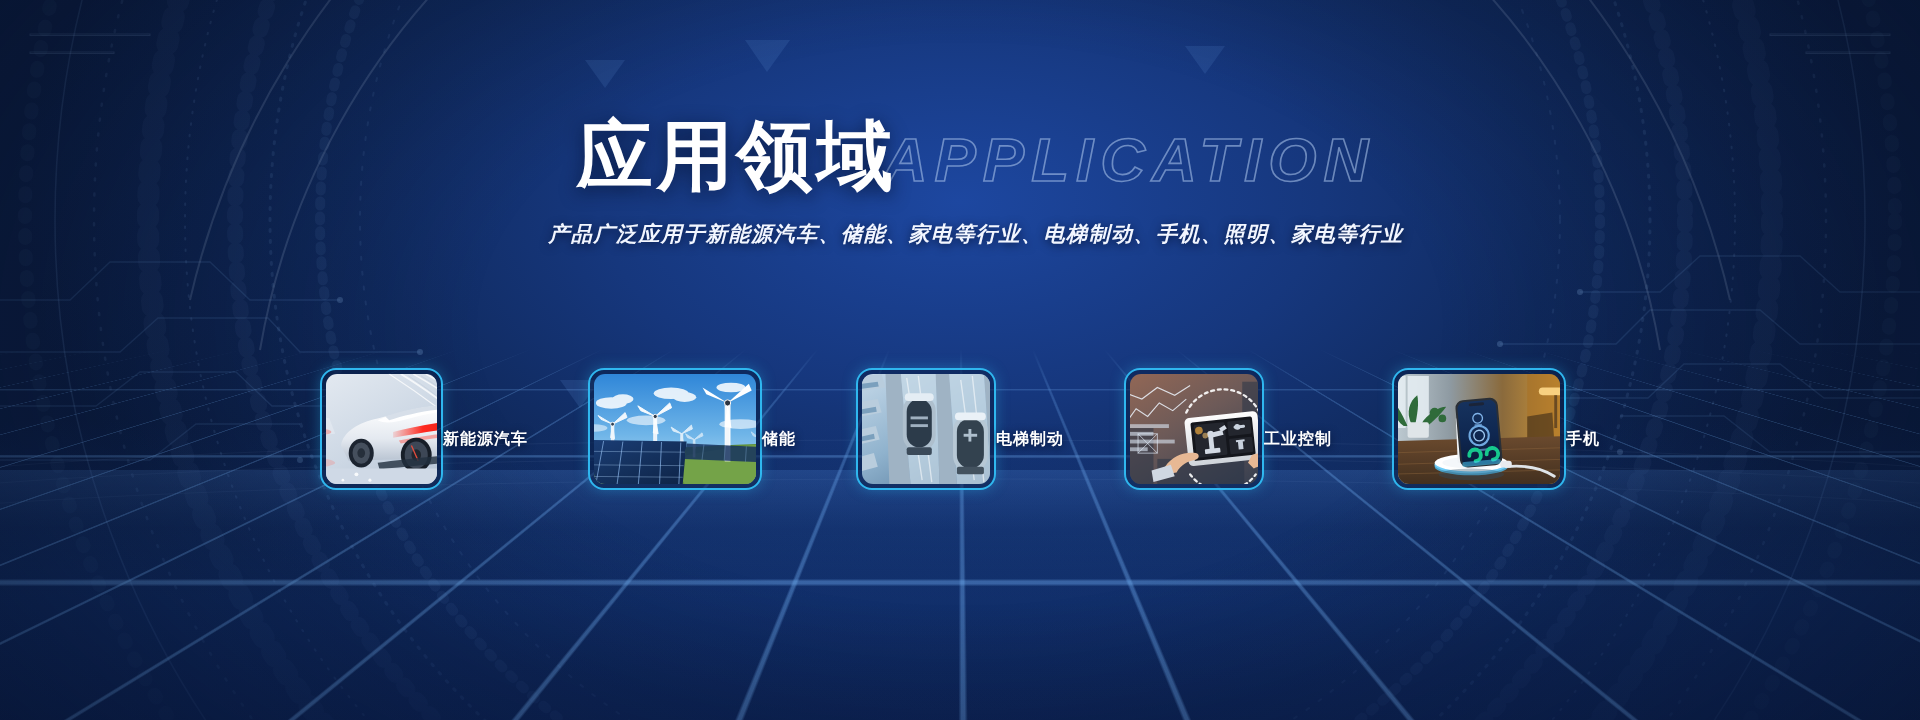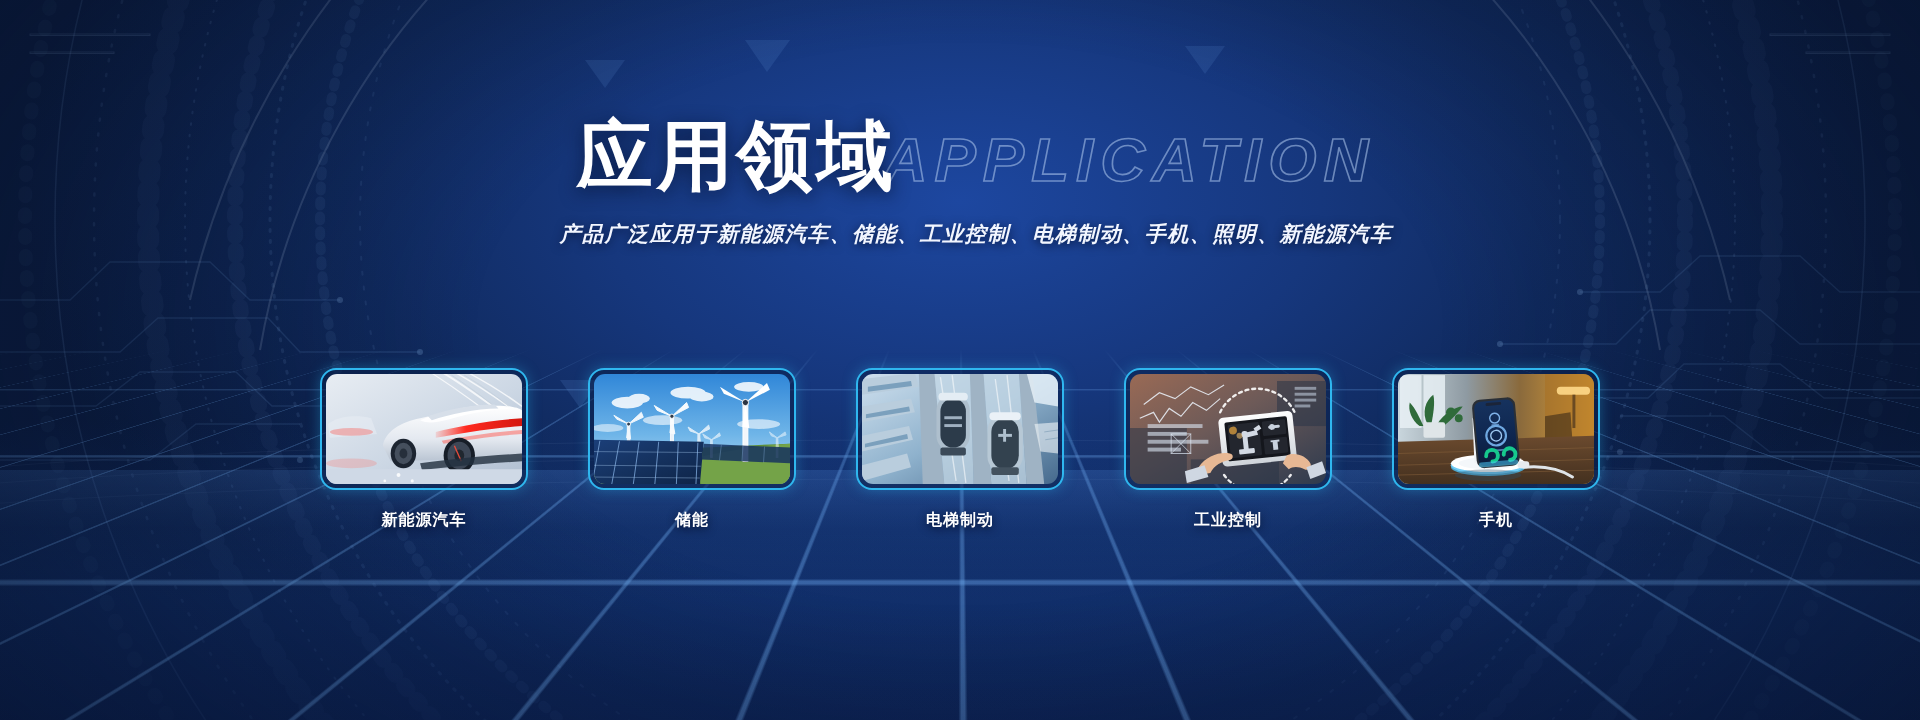--- a/index.html
+++ b/index.html
@@ -78,21 +78,21 @@
     font-size:21px;font-weight:700;font-style:italic;color:#f2f6ff;
     letter-spacing:1.5px;
     text-shadow:0 2px 10px rgba(5,18,48,.8);
   }
 
   
   .cards{
     position:absolute;left:0;right:0;top:368px;z-index:6;
     display:flex;justify-content:center;align-items:flex-start;gap:60px;
   }
-  .card{width:208px;display:flex;flex-direction:column;align-items:center;}
+  .card{width:208px;display:flex;flex-direction:row;align-items:center;}
   .thumb{
     width:208px;height:122px;border-radius:16px;
     border:2px solid #2fb7ef;
     padding:4px;box-sizing:border-box;
     background:rgba(9,32,74,.55);
     box-shadow:0 0 14px rgba(47,183,239,.35);
   }
   .pic{
     width:100%;height:100%;border-radius:11px;overflow:hidden;position:relative;
   }
@@ -181,21 +181,21 @@
 
   <div class="horizon"></div>
   <div class="floor"></div>
   <div class="floor-glow"></div>
   <div class="vignette"></div>
 
   <div class="head-wrap">
     <div class="title-row">
       <span class="title-cn">应用领域</span><span class="title-en">APPLICATION</span>
     </div>
-    <div class="subtitle">产品广泛应用于新能源汽车、储能、工业控制、电梯制动、手机、照明、新能源汽车</div>
+    <div class="subtitle">产品广泛应用于新能源汽车、储能、家电等行业、电梯制动、手机、照明、家电等行业</div>
   </div>
 
   <div class="cards">
 
     <div class="card">
       <div class="thumb">
         <div class="pic">
           <svg viewBox="0 0 200 114" preserveAspectRatio="xMidYMid slice">
             <defs>
               <linearGradient id="evbg" x1="0" y1="0" x2="1" y2="1">

